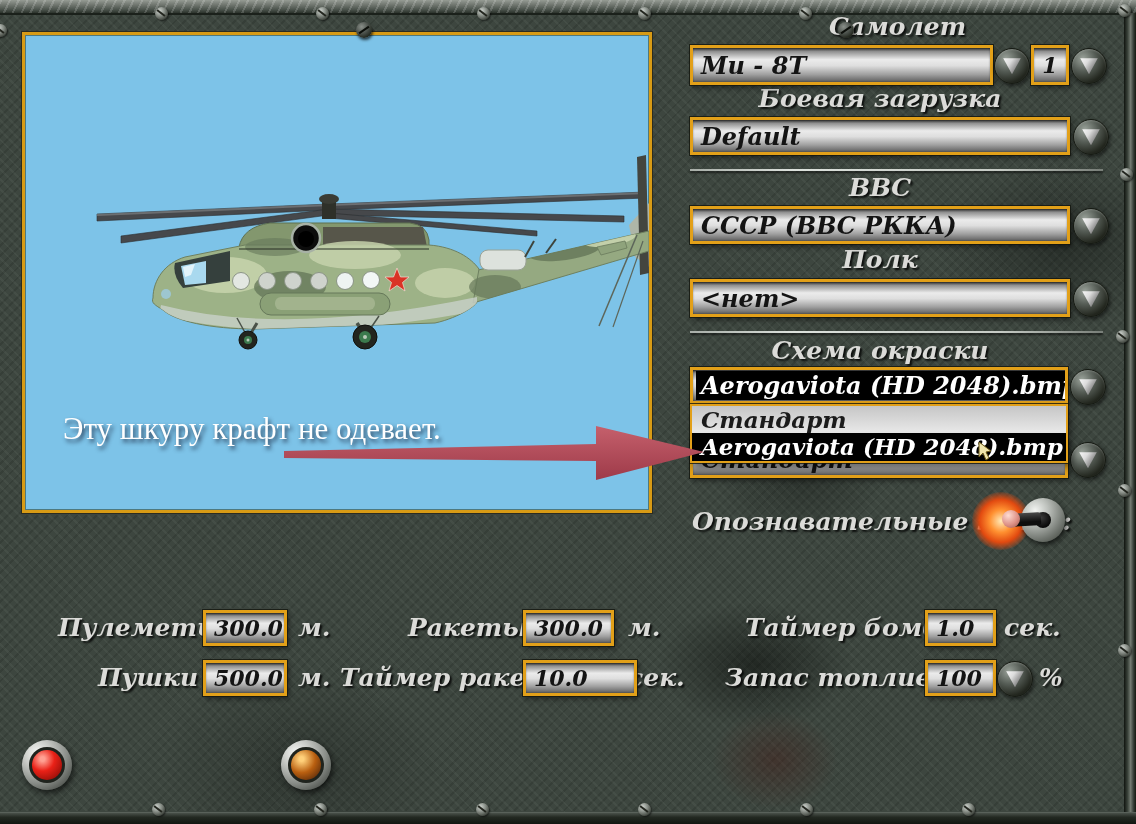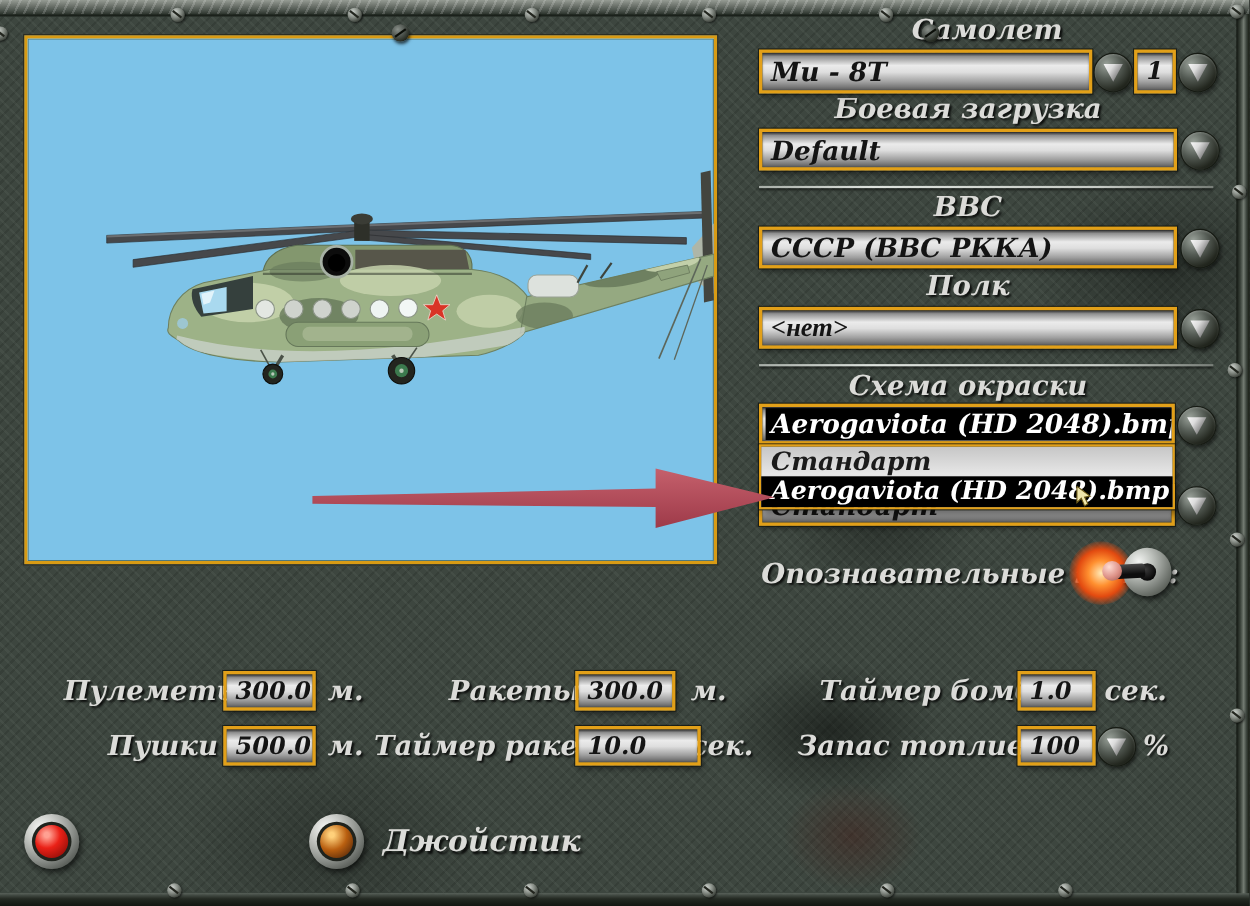--- a/index.html
+++ b/index.html
@@ -217,20 +217,21 @@
       <line x1="212" y1="283" x2="223" y2="303" stroke="#4a5248" stroke-width="1.5"></line>
       <circle cx="223" cy="305" r="9" fill="#23251f" stroke="#0e0f0c" stroke-width="1"></circle>
       <circle cx="223" cy="305" r="4" fill="#3c7a4e"></circle>
       <circle cx="223" cy="305" r="1.5" fill="#b9c9b9"></circle>
       <line x1="332" y1="288" x2="340" y2="300" stroke="#4a5248" stroke-width="3.5"></line>
       <line x1="354" y1="281" x2="341" y2="300" stroke="#4a5248" stroke-width="1.5"></line>
       <circle cx="340" cy="302" r="12" fill="#23251f" stroke="#0e0f0c" stroke-width="1"></circle>
       <circle cx="340" cy="302" r="6" fill="#3c7a4e"></circle>
       <circle cx="340" cy="302" r="2" fill="#b9c9b9"></circle>
     </svg>
+    <div class="annotation">Эту шкуру крафт не одевает.</div>
   </div>
 
   <svg class="red-arrow" width="432" height="64" viewBox="0 0 432 64">
     <defs>
       <linearGradient id="agrad" x1="0" y1="0" x2="0" y2="1">
         <stop offset="0" stop-color="#c5606c"></stop>
           <stop offset="1" stop-color="#9e3a49"></stop>
       </linearGradient>
     </defs>
     <polygon points="6,31 318,24 318,6 426,32 318,60 318,41 6,38" fill="url(#agrad)"></polygon>
@@ -262,21 +263,21 @@
 
   <div class="lbl center" style="left:690px;top:173px;width:380px;">ВВС</div>
   <div class="fld" style="left:690px;top:206px;width:380px;height:38px;">
     <span class="txt">СССР (ВВС РККА)</span>
   </div>
   <div class="dbtn" style="left:1073px;top:208px;">
       <span class="tri"></span>
     </div>
 
   <div class="lbl center" style="left:690px;top:245px;width:380px;">Полк</div>
-  <div class="fld" style="left:690px;top:279px;width:380px;height:38px;font-family:Liberation Serif, serif;">
+  <div class="fld" style="left:690px;top:279px;width:380px;height:38px;">
     <span class="txt">&lt;нет&gt;</span>
   </div>
   <div class="dbtn" style="left:1073px;top:281px;">
       <span class="tri"></span>
     </div>
 
   <div class="sep" style="left:690px;top:331px;width:413px;"></div>
 
   <div class="lbl center" style="left:690px;top:336px;width:380px;">Схема окраски</div>
   <div class="fld" style="left:690px;top:367px;width:378px;height:37px;">
@@ -346,15 +347,14 @@
       <span class="tri"></span>
     </div>
   <div class="lbl" style="left:1039px;top:663px;">%</div>
 
   <div class="lamp" style="left:22px;top:740px;">
       <span class="dome red"></span>
     </div>
   <div class="lamp" style="left:281px;top:740px;">
       <span class="dome amber"></span>
     </div>
-  <div class="lbl" style="left:348px;top:750px;font-size:27px;">Джойстик</div>
 
 </div>
 
 </body></html>

